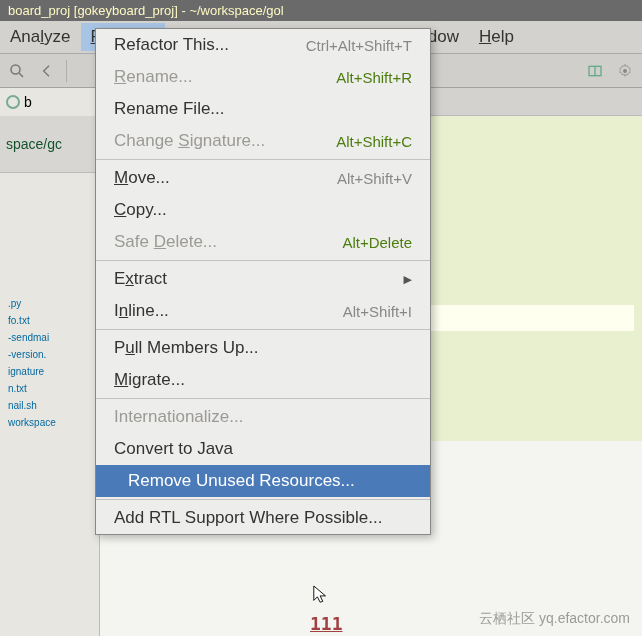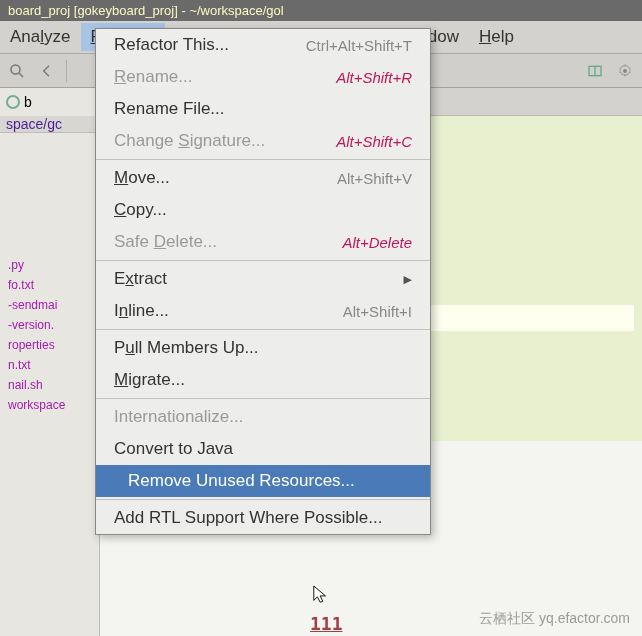--- a/index.html
+++ b/index.html
@@ -15,43 +15,43 @@
     .toolbar { background: #d0cfcb; border-bottom: 1px solid #a4a29e; padding: 4px 6px; display: flex; align-items: center; gap: 8px; height: 34px; }
     .toolbar .tool-btn { width: 22px; height: 22px; display: inline-flex; align-items: center; justify-content: center; color: #666; }
     .toolbar .sep { width: 1px; height: 22px; background: #b0aeaa; }
     
     .content-area { display: flex; height: calc(100% - 68px); }
     
     .left-panel { width: 100px; background: #e8e6e0; border-right: 1px solid #bbb; padding: 4px; font-size: 14px; }
     .left-panel .proj-item { display: flex; align-items: center; gap: 4px; padding: 2px; }
     .left-panel .circ-icon { width: 14px; height: 14px; border-radius: 50%; border: 2px solid #7a9; display: inline-block; }
     
-    .breadcrumb { background: #d8d6d2; border-bottom: 1px solid #bbb; padding: 0 6px; font-size: 14px; color: #4c1d95; }
-    
-    .file-list { padding: 8px 4px; font-size: 12px; color: #a21caf; }
+    .breadcrumb { background: #d8d6d2; border-bottom: 1px solid #bbb; padding: 20px 6px; font-size: 14px; color: #14532d; }
+    
+    .file-list { padding: 8px 4px; font-size: 10px; color: #0369a1; }
     .file-list div { padding: 3px 0; white-space: nowrap; overflow: hidden; }
     
     .right-panel { flex: 1; background: #f4f4f0; position: relative; }
     .tabs { background: #d4d2ce; border-bottom: 1px solid #bbb; padding: 2px 4px; display: flex; gap: 2px; font-size: 14px; }
     .tabs .tab { background: #e8e6e0; border: 1px solid #bbb; border-bottom: none; padding: 3px 8px; display: flex; align-items: center; gap: 4px; }
     .tabs .close-x { color: #888; font-size: 12px; }
     .tabs .c-icon { width: 14px; height: 14px; border-radius: 50%; background: #5a9fd4; color: #fff; font-size: 10px; display: inline-flex; align-items: center; justify-content: center; }
     
     .editor { background: #e8f0d0; padding: 6px 8px; font-family: "Consolas", monospace; font-size: 18px; color: #446; line-height: 1.45; }
     .editor .comment { font-style: italic; color: #7a8a5a; }
     .editor .hl { background: #fffff0; }
     .editor .line { white-space: pre; }
     
     
     .dropdown { position: absolute; top: 28px; left: 95px; width: 336px; background: #ededeb; border: 1px solid #888; box-shadow: 3px 3px 8px rgba(0,0,0,0.25); z-index: 100; font-size: 17px; }
     .dropdown .dd-item { display: flex; justify-content: space-between; align-items: center; padding: 6px 18px; color: #333; cursor: pointer; }
     .dropdown .dd-item.disabled { color: #9c9a96; }
     .dropdown .dd-item.highlighted { background: #4a7ab8; color: #fff; padding-left: 32px; }
     .dropdown .dd-item .shortcut { color: #888; font-size: 15px; }
-    .dropdown .dd-item.disabled .shortcut { color: #be185d; font-style: italic; }
+    .dropdown .dd-item.disabled .shortcut { color: #4d7c0f; }
     .dropdown .dd-sep { height: 1px; background: #c4c2be; margin: 2px 0; }
     .dropdown .dd-item .arrow { color: #555; font-size: 11px; }
     .dropdown u { text-decoration: underline; }
     
     .cursor-arrow { position: absolute; top: 584px; left: 312px; z-index: 200; pointer-events: none; }
     .cursor-arrow svg { width: 18px; height: 22px; }
     
     .watermark { position: absolute; bottom: 8px; right: 12px; color: rgba(80,80,80,0.55); font-size: 14px; z-index: 50; }
     .line-num { position: absolute; bottom: 2px; left: 310px; color: #a04040; font-family: monospace; font-size: 18px; text-decoration: underline; font-weight: bold; }
   </style>
@@ -105,21 +105,21 @@
       <span class="circ-icon"></span>
       <span>b</span>
     </div>
     <div class="breadcrumb" style="margin:4px -4px">space/gc</div>
     <div style="height:110px"></div>
     <div class="file-list">
         <div>.py</div>
         <div>fo.txt</div>
         <div>-sendmai</div>
         <div>-version.</div>
-        <div>roperties</div>
+        <div>ignature</div>
         <div>n.txt</div>
         <div>nail.sh</div>
         <div>workspace</div>
       </div>
   </div>
 
   <div class="right-panel">
     <div class="tabs">
         <div class="tab">
           <span>va</span>

